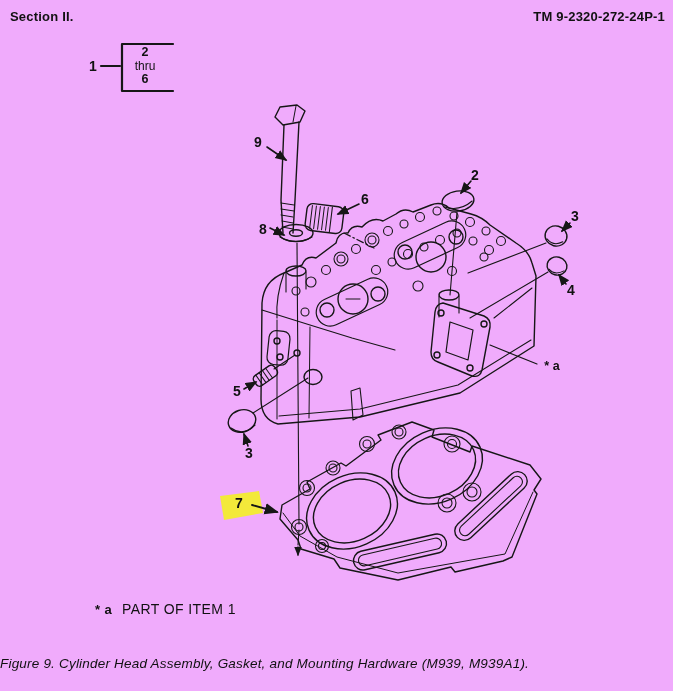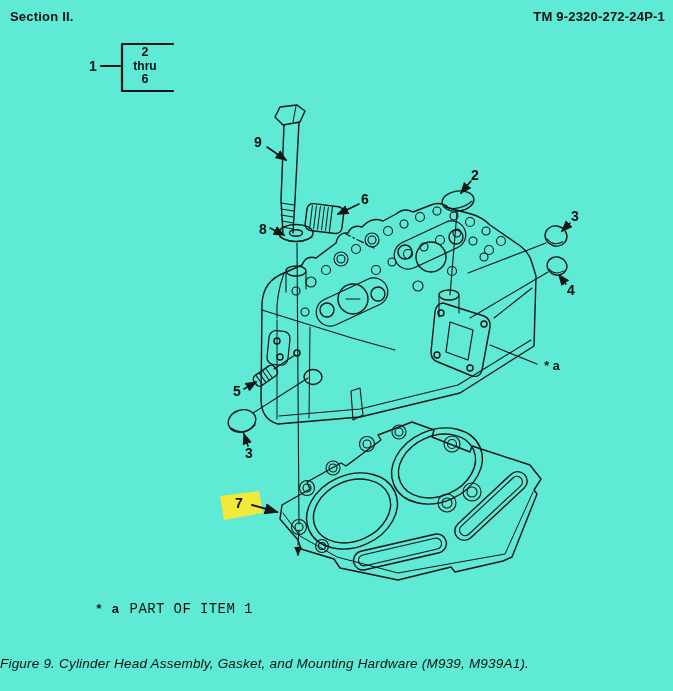--- a/index.html
+++ b/index.html
@@ -1,19 +1,19 @@
 <!DOCTYPE html>
 <html><head>
 <meta charset="utf-8">
 <style>
   html,body{margin:0;padding:0;background:#e8e8e8;}
   .page{
     position:relative;
     width:673px;height:691px;
-    background:#5eead4;
+    background:#f0abfc;
     font-family:"Liberation Sans", sans-serif;
     color:#111;
     overflow:hidden;
     margin:0 auto;
   }
   .hdr-left{
     position:absolute;left:10px;top:9px;
     font-size:13px;font-weight:700;letter-spacing:.2px;
   }
   .hdr-right{
@@ -24,24 +24,24 @@
   .callout{
     position:absolute;
     transform:translate(-50%,-50%);
     font-size:14px;font-weight:700;
     line-height:1;white-space:nowrap;
   }
   .range-box{
     position:absolute;left:124px;top:46px;width:42px;
     text-align:center;font-weight:700;font-size:12.5px;line-height:1.1;
   }
-  .range-box .mid{font-weight:700;font-size:12px;}
+  .range-box .mid{font-weight:400;font-size:12px;}
   .footnote{
     position:absolute;left:95px;top:601px;
-    font-family:Liberation Mono, monospace;
+    font-family:Liberation Sans, sans-serif;
     font-size:14px;letter-spacing:.4px;
   }
   .footnote .marker{font-weight:700;margin-right:10px;font-size:13px;}
   .caption{
     position:absolute;left:0;top:656px;width:100%;
     text-align:left;
     font-style:italic;font-size:13.5px;letter-spacing:.2px;
   }
 </style>
 </head>

